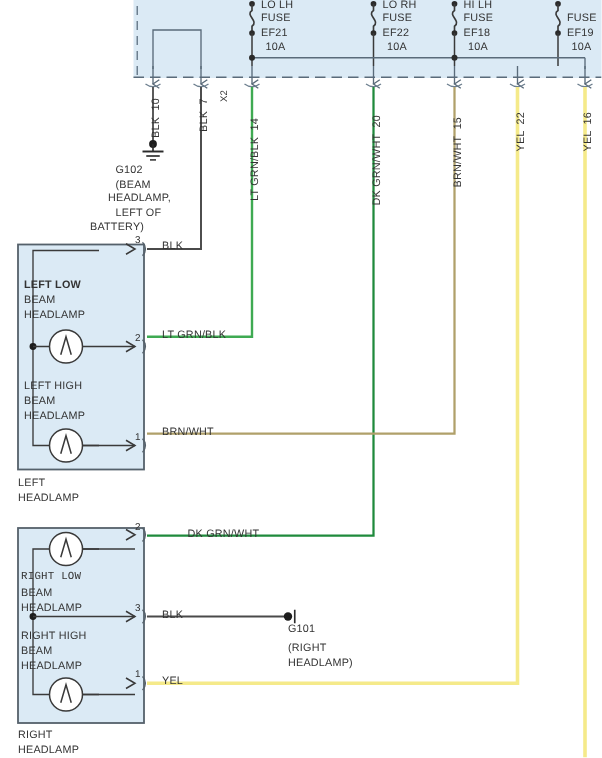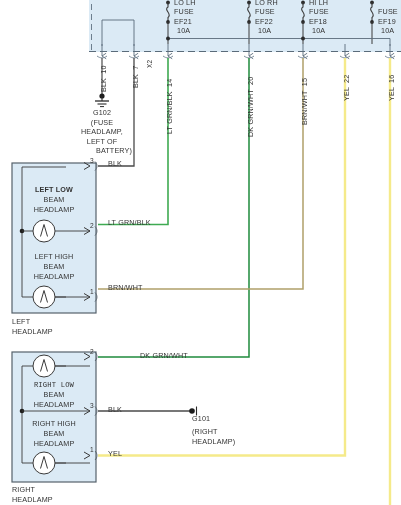--- a/index.html
+++ b/index.html
@@ -17,21 +17,21 @@
     line-height:8.4px;
     letter-spacing:.15px;
     color:#333333;
     white-space:pre;
     pointer-events:none;
   }
   .lbl.vert{
     transform-origin:0 0;
     transform:rotate(-90deg);
   }
-  .lbl.ctr{text-align:center;}
+  .lbl.ctr{text-align:left;}
   .lbl.sm{font-size:6.4px;line-height:7.6px;}
   .lbl.pin{font-size:6.6px;}
   .boxcap{font-size:7.2px;line-height:8.6px;color:#333;}
 </style>
 </head>
 <body>
 
 <div id="stage">
 
   <svg id="diagram" viewBox="0 0 401 505">
@@ -228,24 +228,24 @@
   <div class="lbl vert" style="left:100px;top:92px;">BLK  10</div>
   <div class="lbl vert" style="left:132px;top:88px;">BLK  7</div>
   <div class="lbl vert sm" style="left:146px;top:68px;">X2</div>
   <div class="lbl vert" style="left:166px;top:134px;">LT GRN/BLK  14</div>
   <div class="lbl vert" style="left:247px;top:137px;">DK GRN/WHT  20</div>
   <div class="lbl vert" style="left:301px;top:125px;">BRN/WHT  15</div>
   <div class="lbl vert" style="left:343px;top:101px;">YEL  22</div>
   <div class="lbl vert" style="left:388px;top:101px;">YEL  16</div>
 
   <div class="lbl ctr" style="left:77px;top:109px;width:50px;">G102</div>
-  <div class="lbl ctr" style="left:77px;top:118.5px;width:50px;">(FUSE</div>
+  <div class="lbl ctr" style="left:77px;top:118.5px;width:50px;">(BEAM</div>
   <div class="lbl ctr" style="left:72px;top:128px;width:60px;">HEADLAMP,</div>
   <div class="lbl ctr" style="left:77px;top:137.5px;width:50px;">LEFT OF</div>
-  <div class="lbl ctr" style="left:86px;top:147px;width:56px;">BATTERY)</div>
+  <div class="lbl ctr" style="left:60px;top:147px;width:56px;">BATTERY)</div>
 
   <div class="lbl" style="left:192px;top:415px;">G101</div>
   <div class="lbl" style="left:192px;top:428px;">(RIGHT</div>
   <div class="lbl" style="left:192px;top:437.5px;">HEADLAMP)</div>
 
   <div class="lbl ctr" style="left:16px;top:186px;width:76px;font-weight:bold;">LEFT LOW</div>
   <div class="lbl ctr" style="left:16px;top:196px;width:76px;">BEAM</div>
   <div class="lbl ctr" style="left:16px;top:206px;width:76px;">HEADLAMP</div>
 
   <div class="lbl ctr" style="left:16px;top:253px;width:76px;">LEFT HIGH</div>
@@ -269,21 +269,21 @@
   <div class="lbl ctr" style="left:14px;top:401px;width:80px;">HEADLAMP</div>
 
   <div class="lbl ctr" style="left:14px;top:420px;width:80px;">RIGHT HIGH</div>
   <div class="lbl ctr" style="left:14px;top:430px;width:80px;">BEAM</div>
   <div class="lbl ctr" style="left:14px;top:440px;width:80px;">HEADLAMP</div>
 
   <div class="lbl boxcap" style="left:12px;top:486px;">RIGHT</div>
   <div class="lbl boxcap" style="left:12px;top:495.5px;">HEADLAMP</div>
 
   <div class="lbl pin" style="left:90px;top:348px;">2</div>
-  <div class="lbl" style="left:124px;top:352px;padding-left:16px;">DK GRN/WHT</div>
+  <div class="lbl" style="left:109px;top:352px;padding-left:16px;">DK GRN/WHT</div>
 
   <div class="lbl pin" style="left:90px;top:402px;">3</div>
   <div class="lbl" style="left:108px;top:406px;">BLK</div>
 
   <div class="lbl pin" style="left:90px;top:446px;">1</div>
   <div class="lbl" style="left:108px;top:450px;">YEL</div>
 
 </div>
 
 </body></html>

